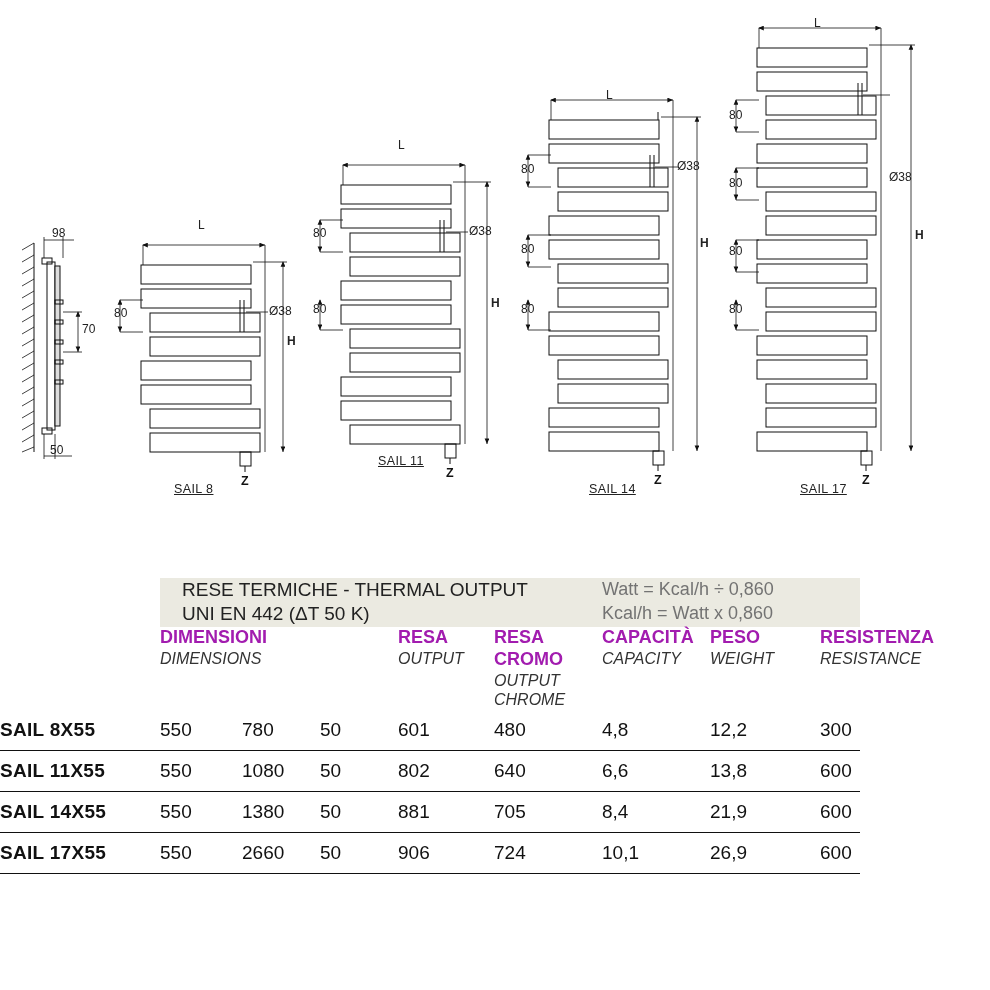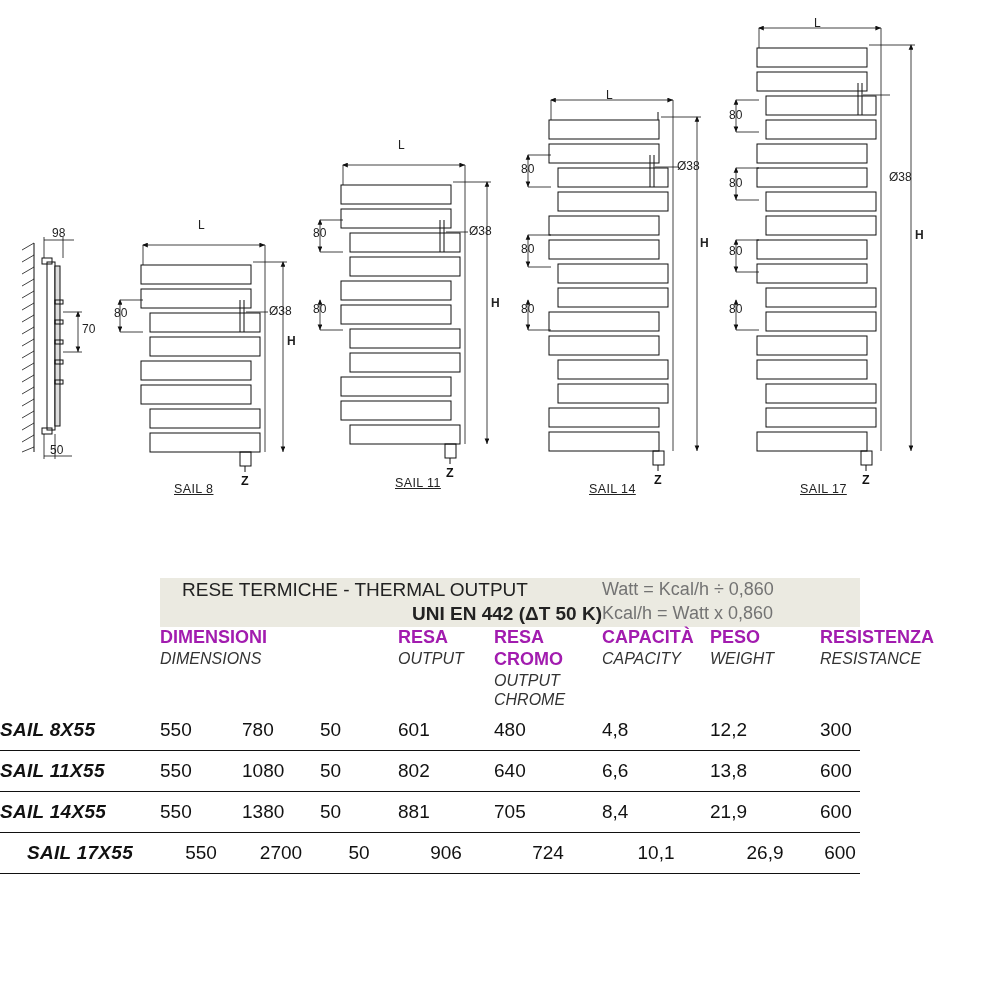--- a/index.html
+++ b/index.html
@@ -16,33 +16,33 @@
   .model-label{position:absolute;font-size:12.5px;letter-spacing:.4px;color:#222;text-decoration:underline;}
   .zlabel{position:absolute;font-size:12.5px;font-weight:bold;color:#111;}
 
   
   .table-wrap{position:absolute;left:0;top:578px;width:990px;}
   table.spec{border-collapse:collapse;width:860px;table-layout:fixed;font-size:17px;}
   table.spec td{vertical-align:top;padding:0;}
 
   .banner td{background:#ebeae1;padding:10px 0 12px 0;}
   .banner .b-left{padding-left:22px;font-size:19px;color:#222;line-height:1.28;}
-  .banner .b-left .l2{font-weight:bold;text-align:right;}
+  .banner .b-left .l2{font-weight:normal;}
   .banner .b-right{font-size:18px;color:#737373;line-height:1.32;}
 
   .hdr td{padding-top:14px;padding-bottom:6px;line-height:1.22;}
   .hdr .it{font-style:italic;font-weight:normal;font-size:16px;color:#333;}
   .hdr .bd{font-weight:bold;font-size:18px;color:#a21caf;}
 
   .unitrow td{font-weight:bold;font-size:19px;padding:10px 0 9px 0;border-bottom:1.6px solid #111;}
   .unitrow td.art{font-size:17px;}
 
   tr.data td{padding:9px 0 9px 0;border-bottom:1.3px solid #111;font-size:19px;color:#111;}
-  tr.data td.art{font-weight:bold;font-size:19px;letter-spacing:.3px;font-style:italic;}
-  tr.data:last-child td{border-bottom:1.6px solid #111;text-align:center;}
+  tr.data td.art{font-weight:bold;font-size:19px;letter-spacing:.3px;}
+  tr.data:last-child td{border-bottom:1.6px solid #111;}
 
   .col-art{width:160px;padding-left:4px;}
   .col-l{width:82px;}
   .col-h{width:78px;}
   .col-z{width:78px;}
   .col-w{width:96px;}
   .col-wc{width:108px;}
   .col-lt{width:108px;}
   .col-kg{width:110px;}
   .col-watt{width:auto;}
@@ -256,21 +256,21 @@
   <span class="zlabel" style="left:241px;top:474px;">Z</span>
   <span class="model-label" style="left:174px;top:482px;">SAIL 8</span>
 
   
   <span class="dim-label" style="left:398px;top:138px;">L</span>
   <span class="dim-label" style="left:313px;top:226px;">80</span>
   <span class="dim-label" style="left:313px;top:302px;">80</span>
   <span class="dim-label" style="left:469px;top:224px;">Ø38</span>
   <span class="dim-label" style="left:491px;top:296px;font-weight:bold;">H</span>
   <span class="zlabel" style="left:446px;top:466px;">Z</span>
-  <span class="model-label" style="left:378px;top:476px;margin-left:17px;">SAIL 11</span>
+  <span class="model-label" style="left:378px;top:454px;">SAIL 11</span>
 
   
   <span class="dim-label" style="left:606px;top:88px;">L</span>
   <span class="dim-label" style="left:521px;top:162px;">80</span>
   <span class="dim-label" style="left:521px;top:242px;">80</span>
   <span class="dim-label" style="left:521px;top:302px;">80</span>
   <span class="dim-label" style="left:677px;top:159px;">Ø38</span>
   <span class="dim-label" style="left:700px;top:236px;font-weight:bold;">H</span>
   <span class="zlabel" style="left:654px;top:473px;">Z</span>
   <span class="model-label" style="left:589px;top:482px;">SAIL 14</span>
@@ -372,21 +372,21 @@
       <td>50</td>
       <td>881</td>
       <td>705</td>
       <td>8,4</td>
       <td>21,9</td>
       <td>600</td>
     </tr>
     <tr class="data">
       <td class="art">SAIL 17X55</td>
       <td>550</td>
-      <td>2700</td>
+      <td>2660</td>
       <td>50</td>
       <td>906</td>
       <td>724</td>
       <td>10,1</td>
       <td>26,9</td>
       <td>600</td>
     </tr>
   </tbody>
     </table>
 </div>

